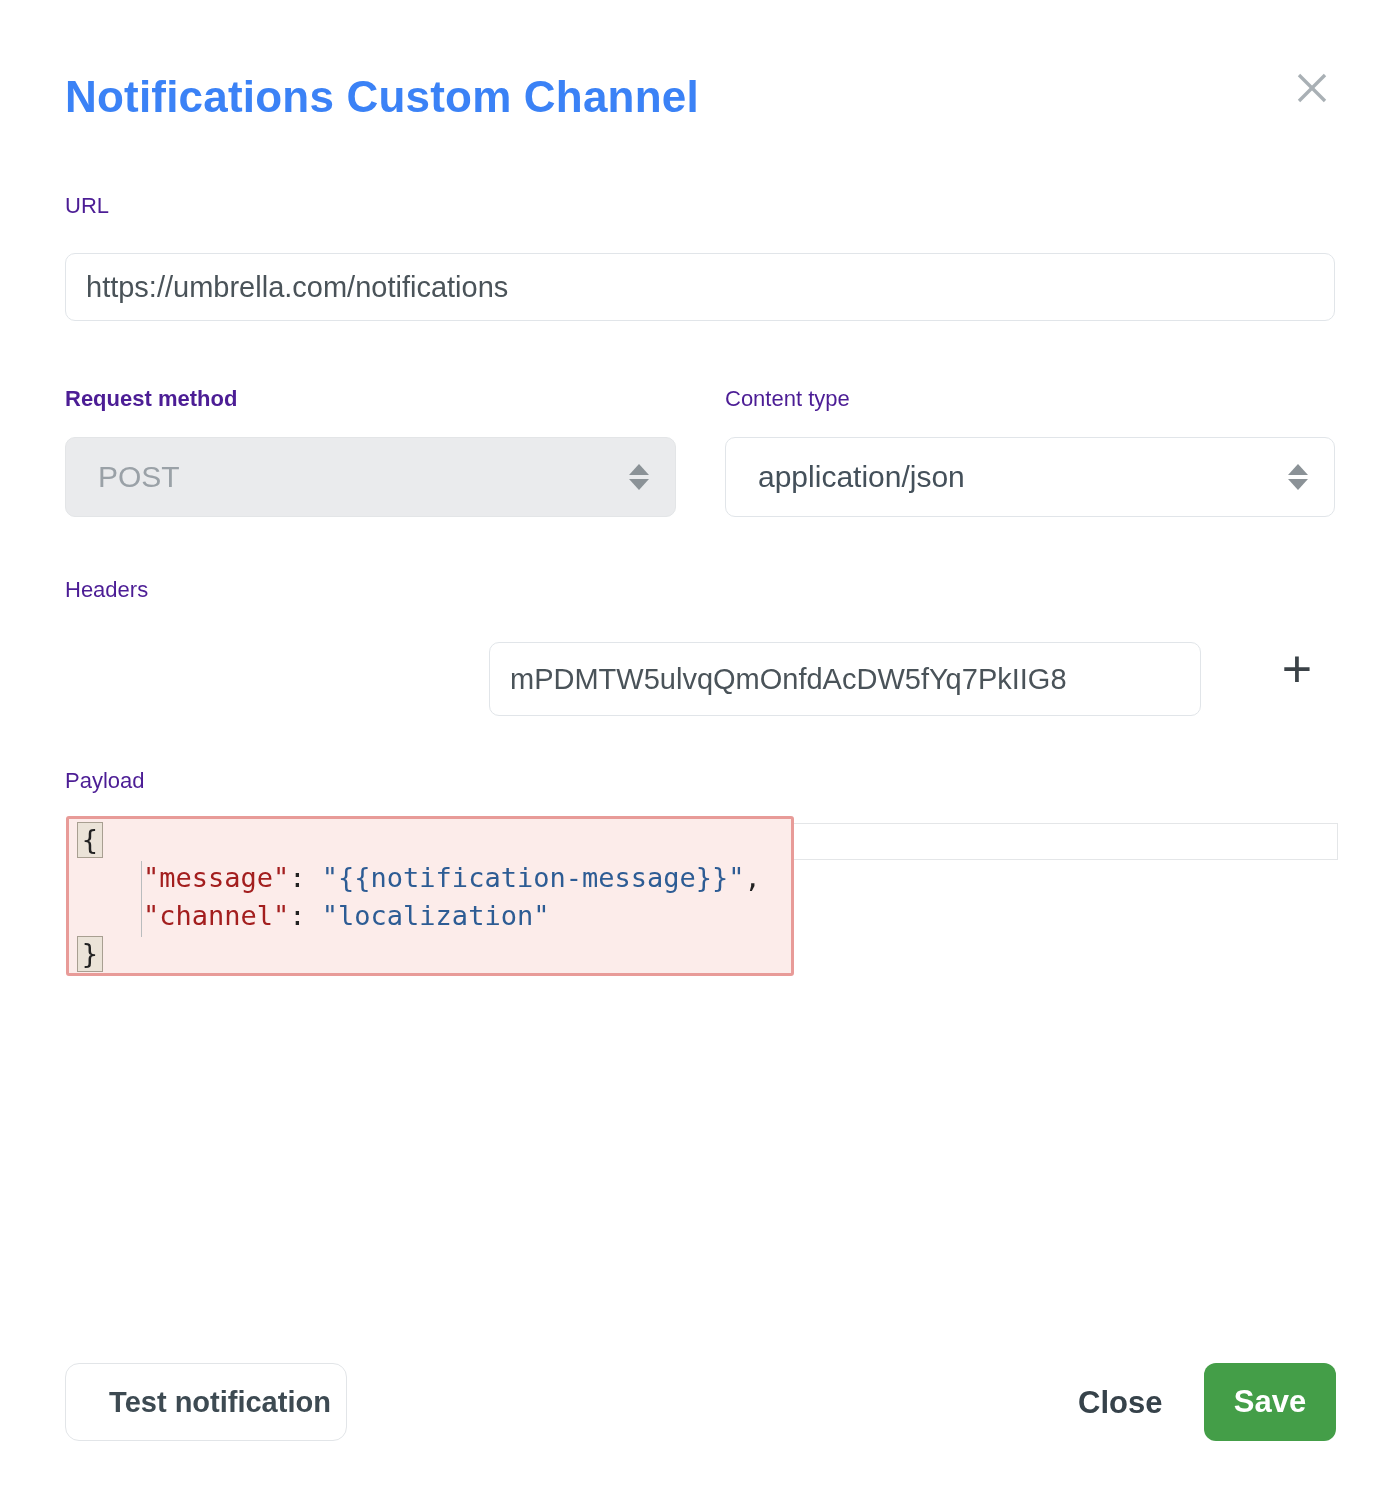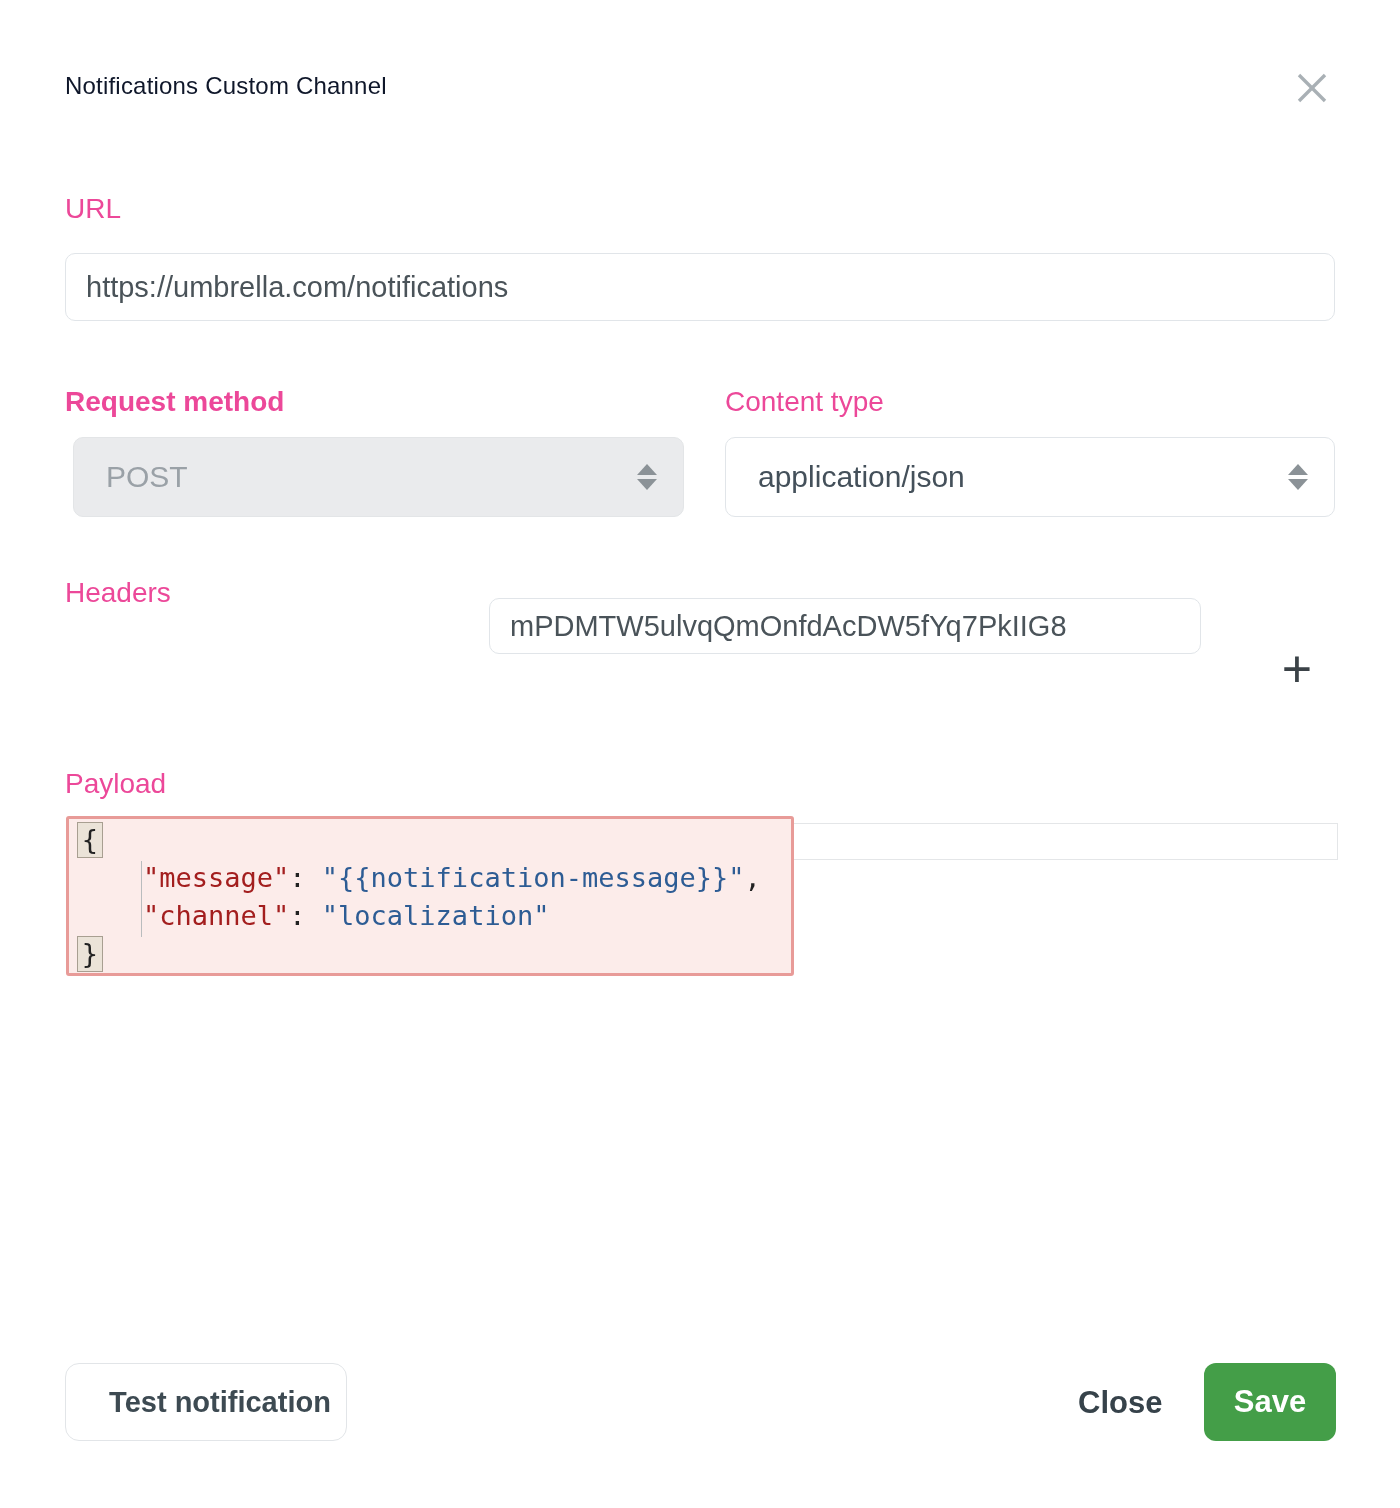--- a/index.html
+++ b/index.html
@@ -3,41 +3,41 @@
 <meta charset="utf-8">
 <style>
   * { margin:0; padding:0; box-sizing:border-box; }
   html,body { background:#ffffff; }
   body { font-family:"Liberation Sans","DejaVu Sans",sans-serif; }
   .modal {
     position:relative; width:1400px; height:1508px; background:#ffffff; overflow:hidden;
   }
   .page-title {
     position:absolute; left:65px; top:72px;
-    font-size:24px; font-weight:400; color:#0f172a; letter-spacing:0.2px;
+    font-size:44px; font-weight:700; color:#3b82f6; letter-spacing:0.2px;
   }
   .close-btn {
     position:absolute; left:1288px; top:64px; width:48px; height:48px;
     background:none; border:none; cursor:pointer; display:flex; align-items:center; justify-content:center;
   }
   .field-label {
-    position:absolute; font-size:28px; font-weight:500; color:#ec4899;
+    position:absolute; font-size:22px; font-weight:500; color:#4c1d95;
   }
   .text-input {
     position:absolute; border:1px solid #e1e5e9; border-radius:10px; background:#ffffff;
     font-family:"Liberation Sans","DejaVu Sans",sans-serif;
     font-size:29px; color:#4a5359; padding:0 20px; outline:none;
   }
   .select-box {
     position:absolute; border:1px solid #e1e5e9; border-radius:10px; background:#ffffff;
     display:flex; align-items:center; padding:0 32px; font-size:30px; color:#44505a;
     cursor:pointer;
   }
   .select-box.disabled {
-    background:#eaebed; border-color:#e3e5e7; color:#9aa1a7; cursor:default;margin-left:8px;
+    background:#eaebed; border-color:#e3e5e7; color:#9aa1a7; cursor:default;
   }
   .select-arrows {
     position:absolute; right:26px; top:50%; transform:translateY(-50%);
     display:flex; flex-direction:column; gap:4px;
   }
   .arr-up { width:0; height:0; border-left:10px solid transparent; border-right:10px solid transparent; border-bottom:11px solid #8b9297; }
   .arr-down { width:0; height:0; border-left:10px solid transparent; border-right:10px solid transparent; border-top:11px solid #8b9297; }
   .add-header-btn {
     position:absolute; left:1262px; top:634px; width:70px; height:70px;
     background:none; border:none; cursor:pointer;
@@ -114,21 +114,21 @@
   <div class="field-label" style="left:725px; top:386px;">Content type</div>
   <div class="select-box" style="left:725px; top:437px; width:610px; height:80px;">
     <span>application/json</span>
     <span class="select-arrows">
       <span class="arr-up"></span>
         <span class="arr-down"></span>
     </span>
   </div>
 
   <div class="field-label" style="left:65px; top:577px;">Headers</div>
-  <input class="text-input" style="left: 489px; top: 598px; width: 712px; height: 56px;" value="mPDMTW5ulvqQmOnfdAcDW5fYq7PkIIG8">
+  <input class="text-input" style="left: 489px; top: 642px; width: 712px; height: 74px;" value="mPDMTW5ulvqQmOnfdAcDW5fYq7PkIIG8">
   <button class="add-header-btn">
     <span>+</span>
   </button>
 
   <div class="field-label" style="left:65px; top:768px;">Payload</div>
 
   <div class="editor-line-strip"></div>
 
   <div class="code-block">
     <div class="code-line"><span class="brace-chip">{</span></div>

